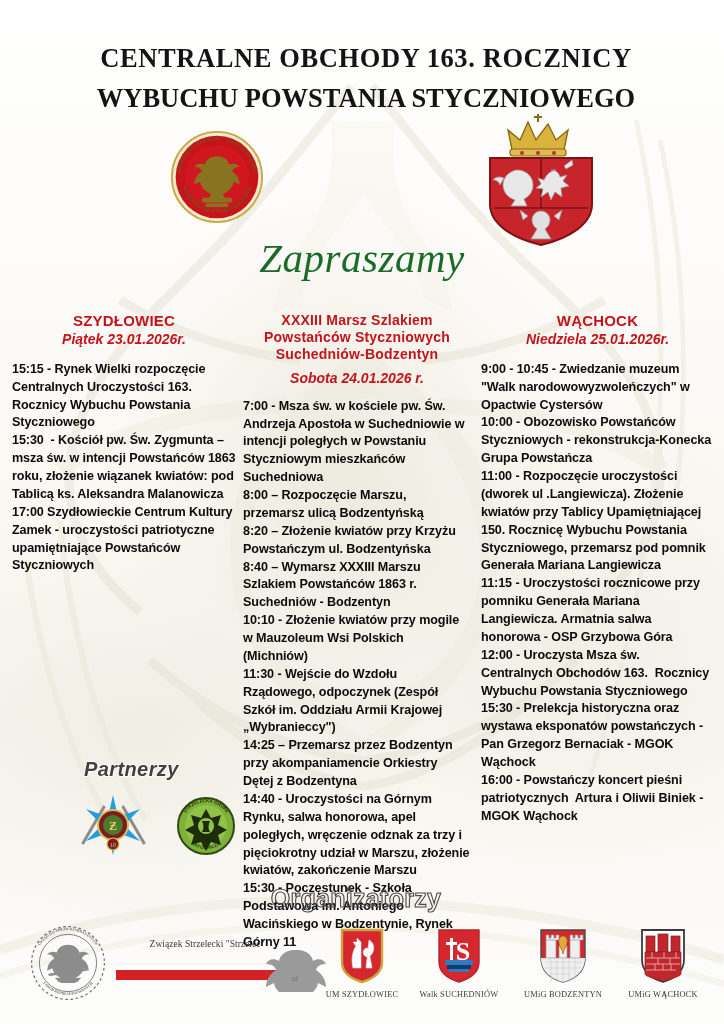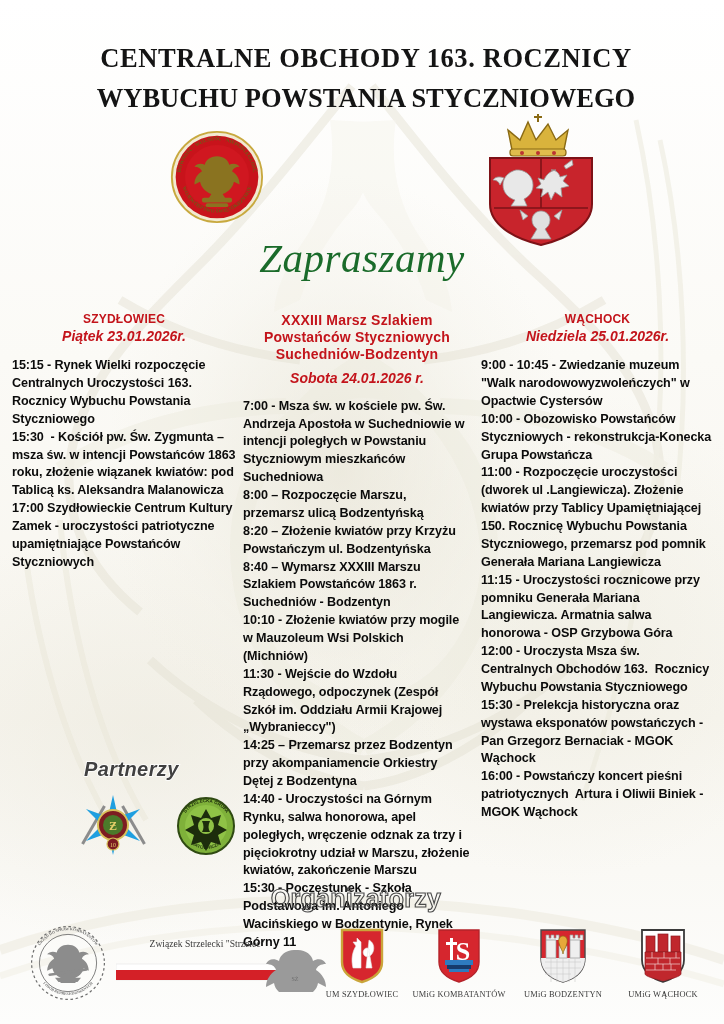--- a/index.html
+++ b/index.html
@@ -100,21 +100,21 @@
     top: 0;
   }
   .col-left   { left: 12px;  width: 224px; }
   .col-mid    { left: 243px; width: 228px; }
   .col-right  { left: 481px; width: 233px; }
 
   .col-head {
     text-align: center;
     color: #c3141b;
     font-weight: bold;
-    font-size: 12px;
+    font-size: 15px;
     line-height: 1.22;
     letter-spacing: .2px;
   }
   .col-mid .col-head { font-size: 14px; }
   .col-date {
     text-align: center;
     color: #c3141b;
     font-weight: bold;
     font-style: italic;
     font-size: 14px;
@@ -424,21 +424,21 @@
         <path d="M3 2 H43 V34 C43 45 33 51 23 54 C13 51 3 45 3 34 Z" fill="#d6262e" stroke="#b4232a" stroke-width="1.4"></path>
         <text x="27" y="32" font-family="'Liberation Serif', serif" font-size="26" font-weight="bold" fill="#ffffff" text-anchor="middle">S</text>
         <g fill="#ffffff">
           <rect x="14" y="10" width="3" height="22"></rect>
           <rect x="10" y="14" width="11" height="3"></rect>
         </g>
         <rect x="9" y="32" width="28" height="5" fill="#2e7bbf"></rect>
         <rect x="11" y="37" width="24" height="4" fill="#163b6b"></rect>
         <rect x="13" y="41" width="20" height="3" fill="#2e7bbf"></rect>
       </svg>
-      <div class="f-caption">UMiG KOMBATANTÓW</div>
+      <div class="f-caption">Walk SUCHEDNIÓW</div>
     </div>
 
     <div class="f-item" style="left:513px; top:8px; width:100px;">
       <svg width="50" height="56" viewBox="0 0 50 56">
         <path d="M3 2 H47 V30 C47 44 36 51 25 54 C14 51 3 44 3 30 Z" fill="#d6262e" stroke="#4a4a4a" stroke-width="1.4"></path>
         <path d="M3 30 H47 C47 44 36 51 25 54 C14 51 3 44 3 30 Z" fill="#efefef"></path>
         <g fill="#efefef" stroke="#9a9a9a" stroke-width="0.7">
           <path d="M8 12 h10 v18 h-10 z M8 12 v-5 h3 v3 h2 v-3 h3 v3 h2 v-3 h3 v5"></path>
           <path d="M32 12 h10 v18 h-10 z M32 12 v-5 h3 v3 h2 v-3 h3 v3 h2 v-3 h3 v5"></path>
           <rect x="21" y="18" width="8" height="12"></rect>

